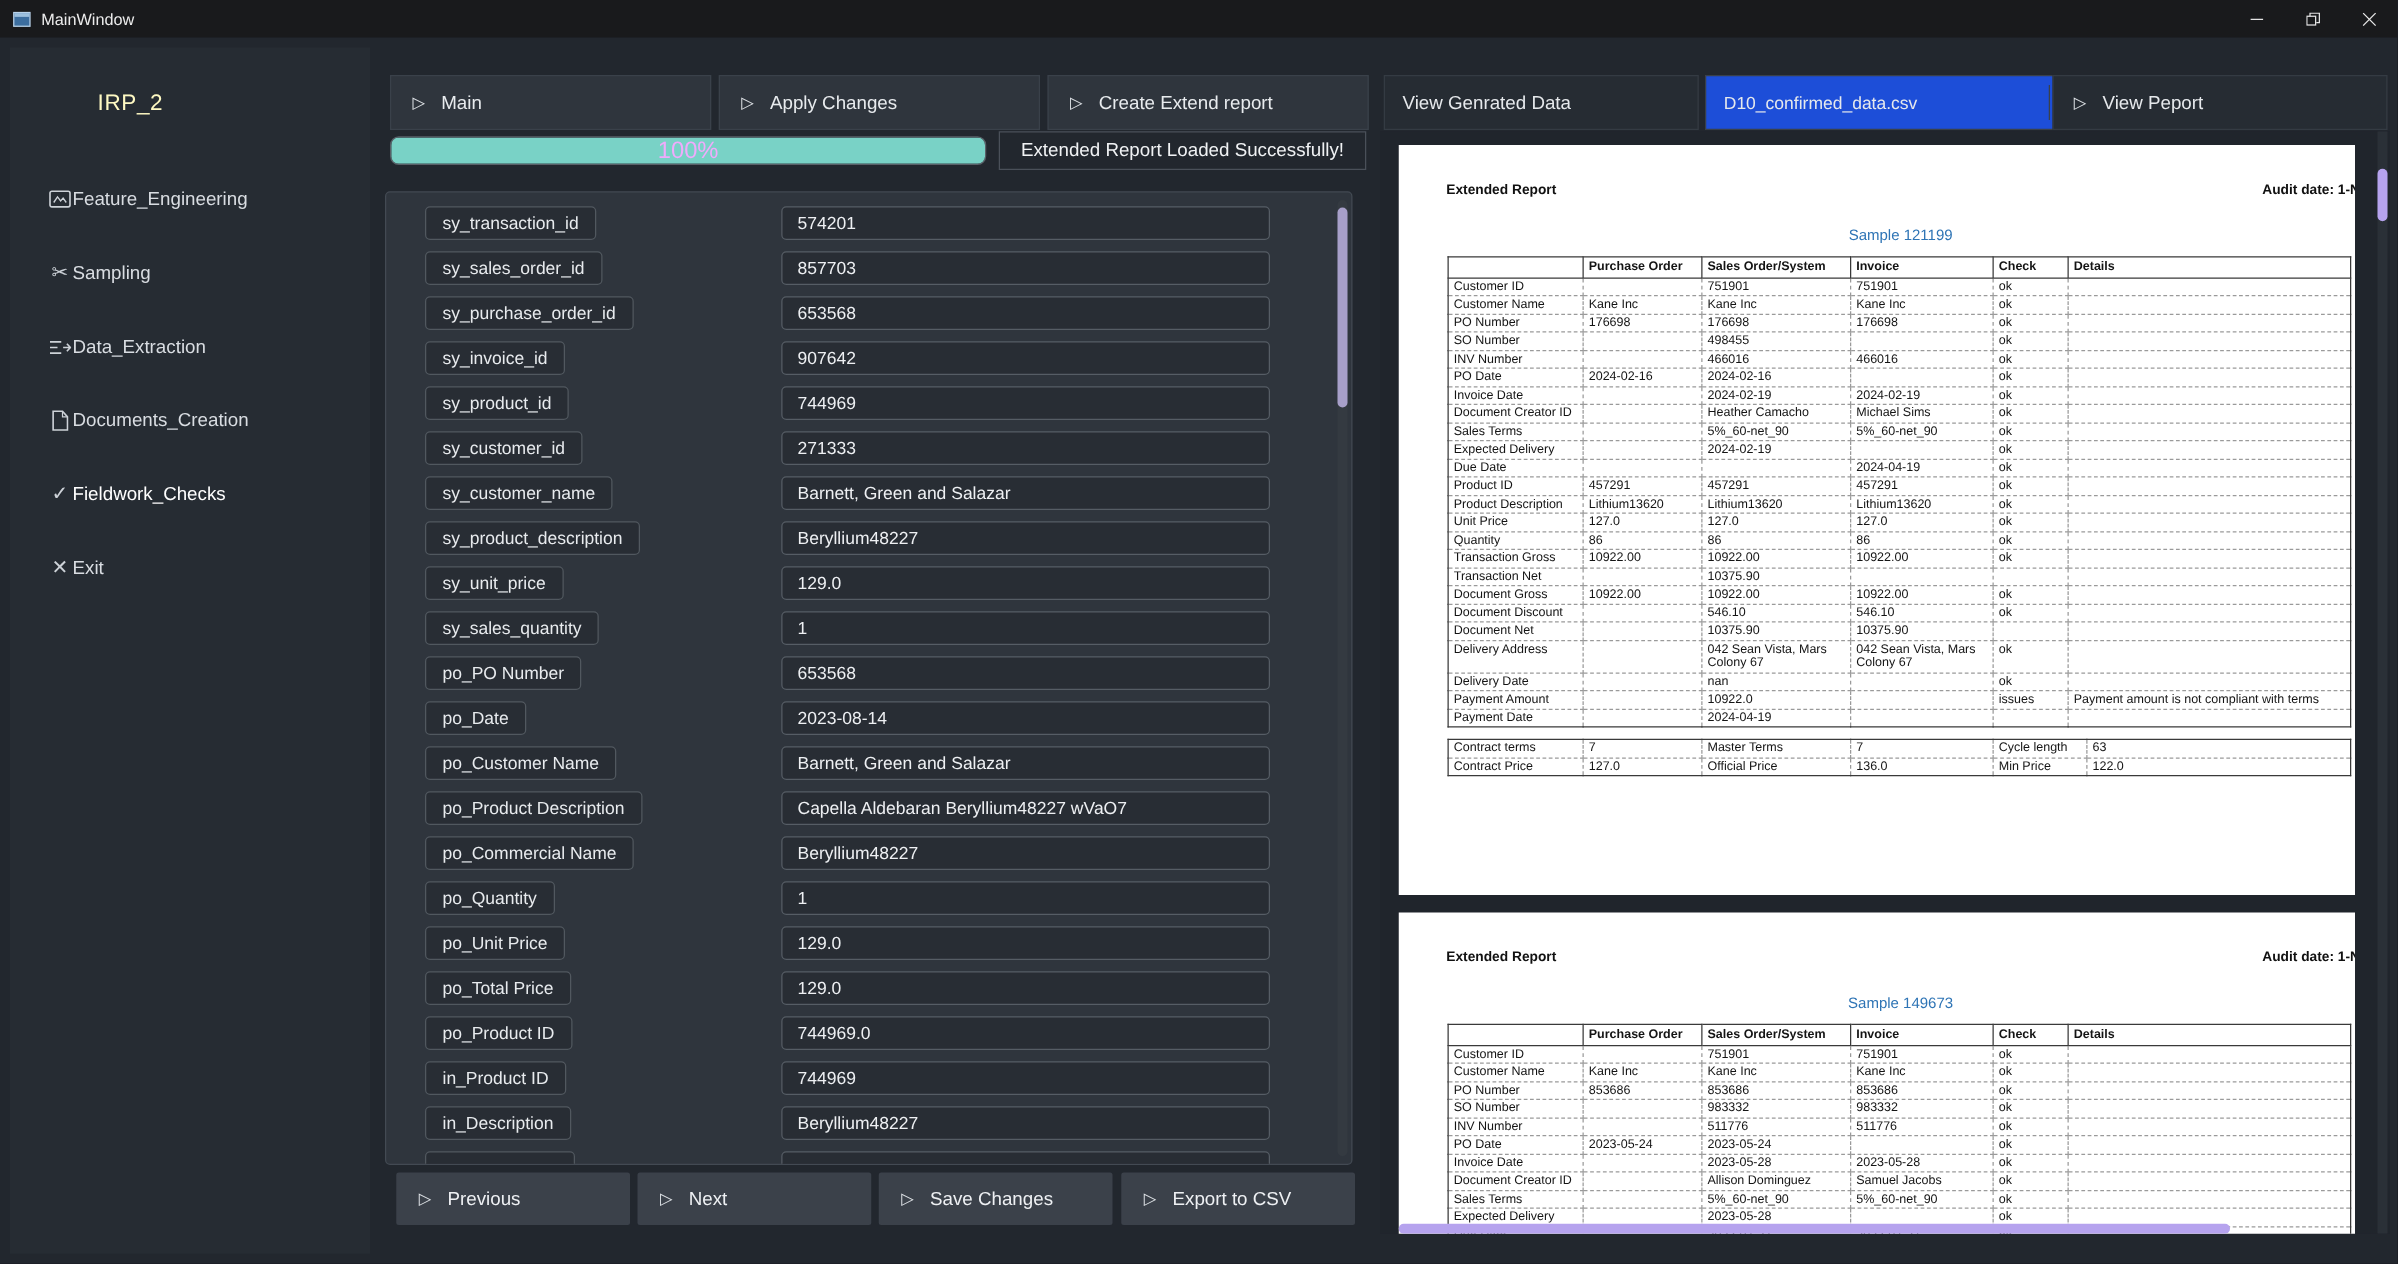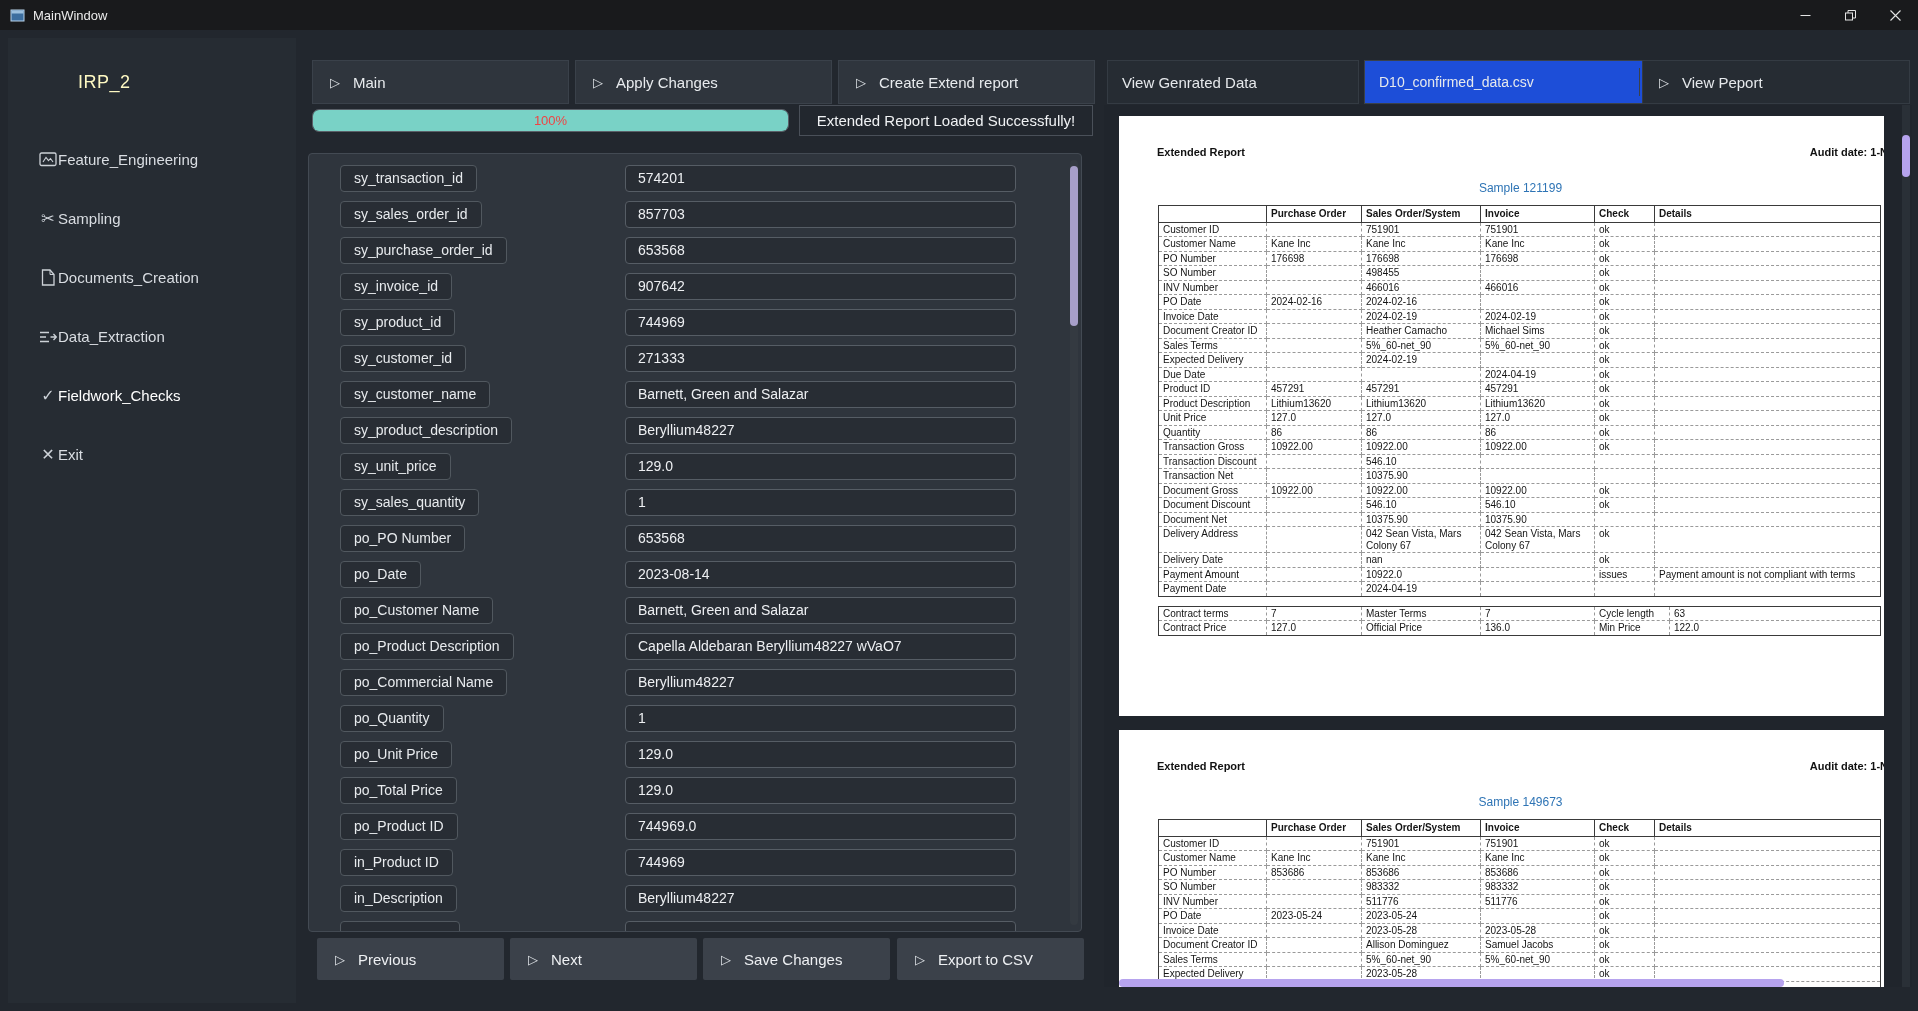--- a/index.html
+++ b/index.html
@@ -30,21 +30,21 @@
   .t1 { left:312px; width:257px; } .t2 { left:575px; width:257px; } .t3 { left:838px; width:257px; }
   .arrow { font-size:13px; color:#e0e4e8; }
   .view-data-label { position:absolute; top:30px; left:1107px; width:252px; height:44px; background:#262c33; border:1px solid #343b43; display:flex; align-items:center; padding-left:14px; font-size:15px; }
   .dataset-select { position:absolute; top:30px; left:1364px; width:311px; height:44px; background:#1d4ed8; border:1px solid #3a414a; display:flex; align-items:center; padding-left:14px; font-size:14px; }
   .select-divider { position:absolute; right:34px; top:7px; bottom:7px; width:1px; background:#3a414a; }
   .select-chevron { position:absolute; right:10px; top:50%; transform:translateY(-50%); display:flex; }
   .view-report-btn { position:absolute; top:30px; left:1642px; width:268px; height:44px; background:#262c33; border:1px solid #343b43; display:flex; align-items:center; gap:13px; padding-left:16px; font-size:15px; }
   
   .progress { position:absolute; top:79px; left:312px; width:477px; height:23px; background:#22272d; border:1px solid #5a6068; border-radius:7px; overflow:hidden; }
   .progress-fill { height:100%; width:0; background:var(--progress-fill,#79d2c6); }
-  .progress-text { position:absolute; inset:0; display:flex; align-items:center; justify-content:center; font-size:13px; color:#ef4444; }
+  .progress-text { position:absolute; inset:0; display:flex; align-items:center; justify-content:center; font-size:19px; color:#f0abfc; }
   .status-box { position:absolute; top:75px; left:799px; width:294px; height:31px; border:1px solid #4a5059; display:flex; align-items:center; justify-content:center; font-size:15px; color:#f0f2f4; white-space:nowrap; }
   
   .form-panel { position:absolute; top:123px; left:308px; width:774px; height:779px; background:#2f353d; border:1px solid #434a53; border-radius:4px; overflow:hidden; }
   .form-rows { position:absolute; top:11px; left:31px; }
   .form-row { position:relative; height:27px; margin-bottom:9px; width:722px; }
   .row-label { display:inline-block; height:27px; line-height:25px; padding:0 13px; background:#282d34; border:1px solid #51585f; border-radius:4px; font-size:14px; color:#e8ebee; white-space:nowrap; }
   .row-label:empty { width:120px; }
   .row-value { position:absolute; top:0; left:285px; width:391px; height:27px; line-height:25px; padding:0 12px; background:#282d34; border:1px solid #565d65; border-radius:4px; font-size:14px; color:#eef0f3; white-space:nowrap; overflow:hidden; }
   .form-scrollbar { position:absolute; top:6px; right:3px; bottom:6px; width:8px; background:#343a41; border-radius:4px; }
   .form-scroll-thumb { position:absolute; top:6px; left:0; width:8px; height:160px; background:#a79fc9; border-radius:4px; }
@@ -114,35 +114,35 @@
     <span class="menu-label">Feature_Engineering</span>
   </div>
         <div class="menu-item">
     <span class="menu-icon">
             <span class="glyph">✂</span>
           </span>
     <span class="menu-label">Sampling</span>
   </div>
         <div class="menu-item">
     <span class="menu-icon">
+            <svg width="18" height="14" viewBox="0 0 18 14">
+              <path d="M1 2.5h9M1 7h6M1 11.5h9" stroke="#cdd2d8" stroke-width="1.3"></path>
+              <path d="M11.5 7H17M14.5 4l2.8 3-2.8 3" fill="none" stroke="#cdd2d8" stroke-width="1.3"></path>
+            </svg>
+          </span>
+    <span class="menu-label">Data_Extraction</span>
+  </div>
+        <div class="menu-item">
+    <span class="menu-icon">
             <svg width="14" height="17" viewBox="0 0 14 17">
               <path d="M1.5 1h7.5L13 5.5V16H1.5z" fill="none" stroke="#cdd2d8" stroke-width="1.3"></path>
               <path d="M9 1v4.5h4" fill="none" stroke="#cdd2d8" stroke-width="1"></path>
             </svg>
           </span>
     <span class="menu-label">Documents_Creation</span>
-  </div>
-        <div class="menu-item">
-    <span class="menu-icon">
-            <svg width="18" height="14" viewBox="0 0 18 14">
-              <path d="M1 2.5h9M1 7h6M1 11.5h9" stroke="#cdd2d8" stroke-width="1.3"></path>
-              <path d="M11.5 7H17M14.5 4l2.8 3-2.8 3" fill="none" stroke="#cdd2d8" stroke-width="1.3"></path>
-            </svg>
-          </span>
-    <span class="menu-label">Data_Extraction</span>
   </div>
         <div class="menu-item active">
     <span class="menu-icon">
             <span class="glyph">✓</span>
           </span>
     <span class="menu-label">Fieldwork_Checks</span>
   </div>
         <div class="menu-item">
     <span class="menu-icon">
             <span class="glyph">✕</span>
@@ -448,28 +448,20 @@
                 <td>86</td>
                 <td>ok</td>
                 <td></td>
               </tr>
               <tr>
                 <td class="rowlabel">Transaction Gross</td>
                 <td>10922.00</td>
                 <td>10922.00</td>
                 <td>10922.00</td>
                 <td>ok</td>
-                <td></td>
-              </tr>
-              <tr>
-                <td class="rowlabel">Transaction Discount</td>
-                <td></td>
-                <td>546.10</td>
-                <td></td>
-                <td></td>
                 <td></td>
               </tr>
               <tr>
                 <td class="rowlabel">Transaction Net</td>
                 <td></td>
                 <td>10375.90</td>
                 <td></td>
                 <td></td>
                 <td></td>
               </tr>

